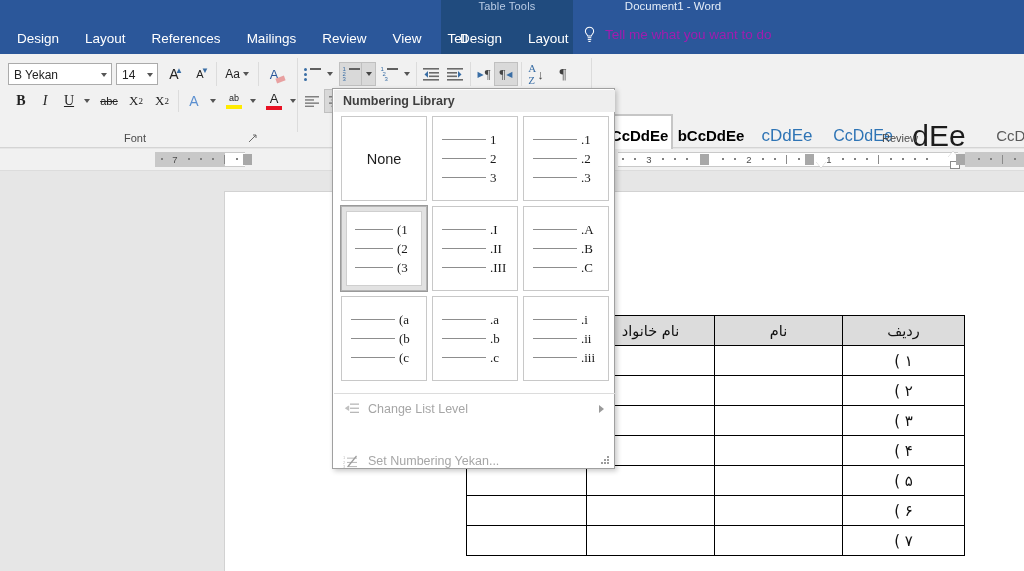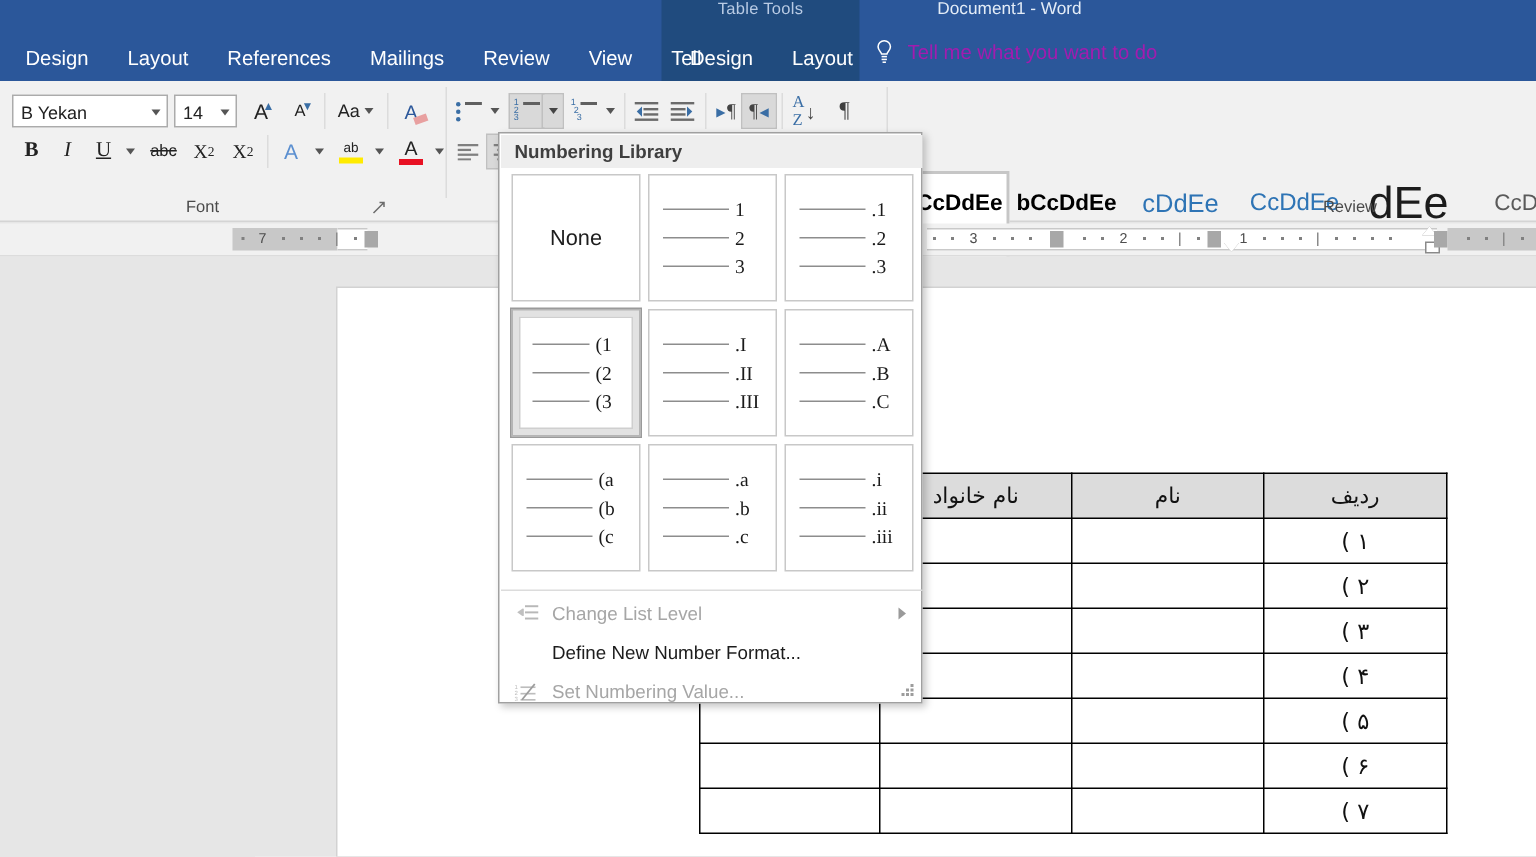--- a/index.html
+++ b/index.html
@@ -757,38 +757,34 @@
           <rect x="6" y="4.6" width="9" height="1.3" fill="#b8b8b8"></rect>
           <rect x="6" y="8.7" width="9" height="1.3" fill="#b8b8b8"></rect>
           <path d="M4.2 2.8 L0.8 5.2 L4.2 7.6 Z" fill="#c0c0c0"></path>
           <rect x="4" y="2.8" width="1.2" height="4.8" fill="#c0c0c0"></rect>
         </svg>
       </span>
       <span class="mi-text">Change List Level</span>
       <span class="mi-arrow"></span>
     </div>
 
-    <div class="ddmenu enabled" style="top:333px;">
-      <span class="mi-icon"></span>
-      <span class="mi-text">Define New Number Format...</span>
-    </div>
 
     <div class="ddmenu disabled" style="top:359px;">
       <span class="mi-icon">
         <svg width="16" height="13" viewBox="0 0 16 13">
           <text x="0" y="4.3" font-size="4" fill="#bdbdbd" font-family="Liberation Sans, sans-serif">1</text>
           <text x="0" y="8.6" font-size="4" fill="#bdbdbd" font-family="Liberation Sans, sans-serif">2</text>
           <text x="0" y="12.6" font-size="4" fill="#bdbdbd" font-family="Liberation Sans, sans-serif">3</text>
           <rect x="4" y="2.6" width="10" height="1.1" fill="#bdbdbd"></rect>
           <rect x="4" y="6.9" width="10" height="1.1" fill="#bdbdbd"></rect>
           <rect x="4" y="11" width="10" height="1.1" fill="#bdbdbd"></rect>
           <path d="M13.5 1 L5 11.5" stroke="#9c9c9c" stroke-width="1.2" fill="none"></path>
         </svg>
       </span>
-      <span class="mi-text">Set Numbering Value...</span>
+      <span class="mi-text">Set Numbering Yekan...</span>
     </div>
 
     <div class="grip">
       <i style="left:0;top:6px;"></i>
         <i style="left:3px;top:6px;"></i>
         <i style="left:6px;top:6px;"></i>
       <i style="left:3px;top:3px;"></i>
         <i style="left:6px;top:3px;"></i>
       <i style="left:6px;top:0;"></i>
     </div>

